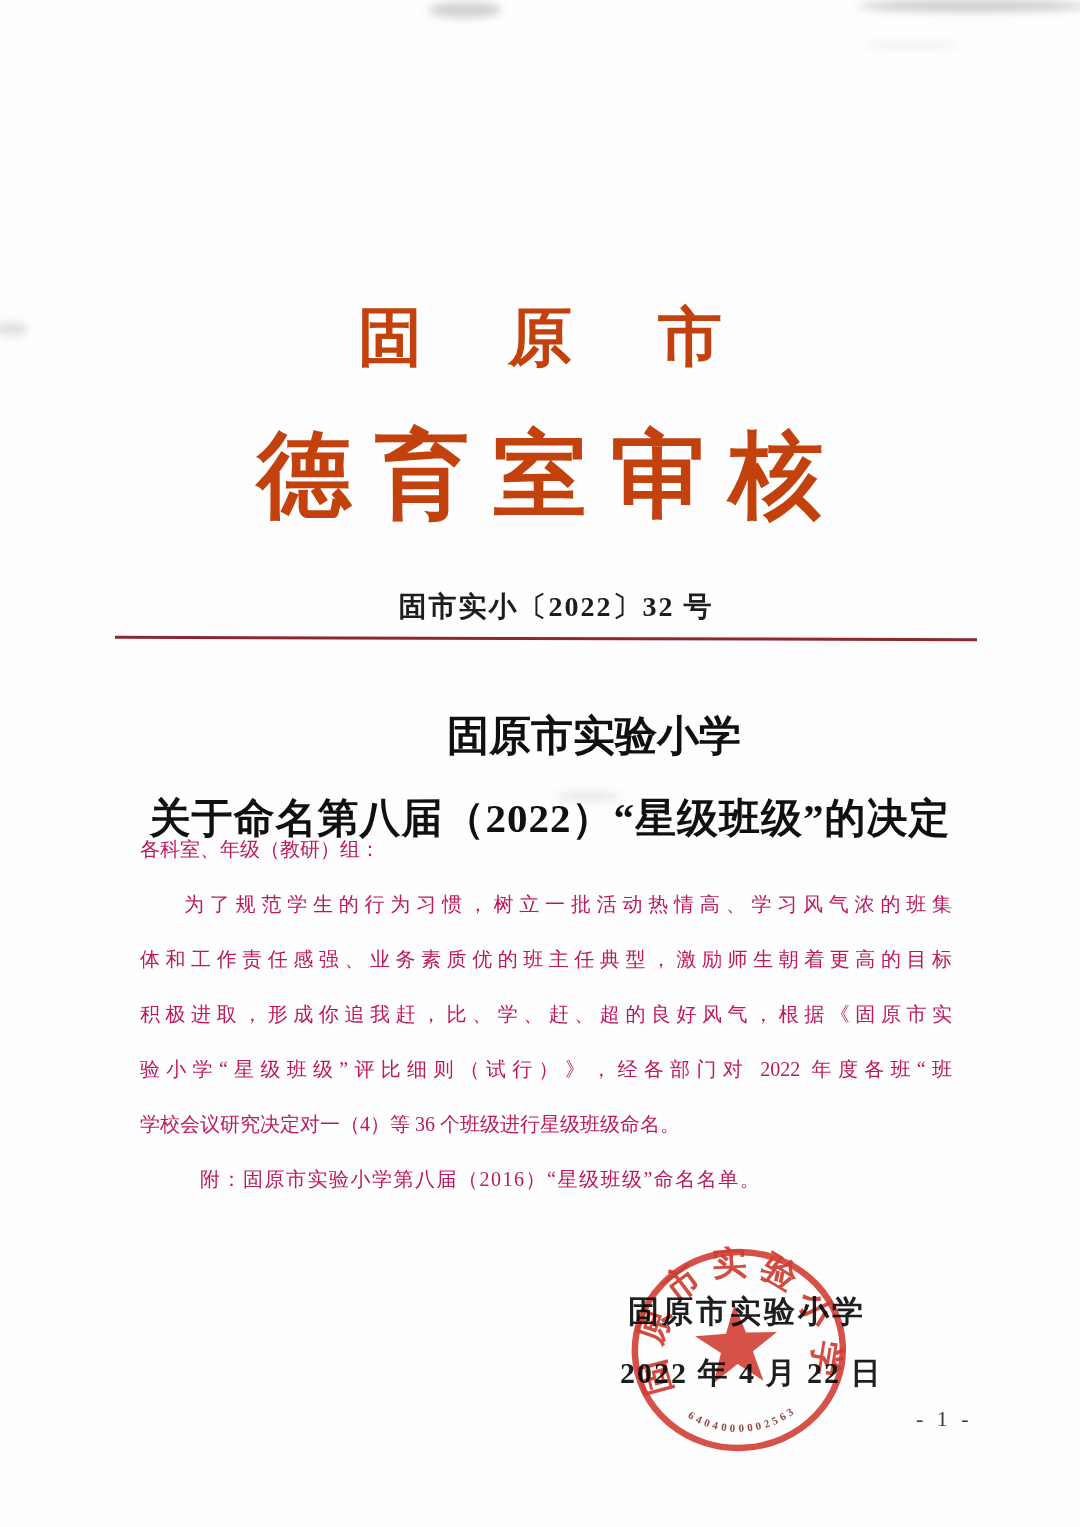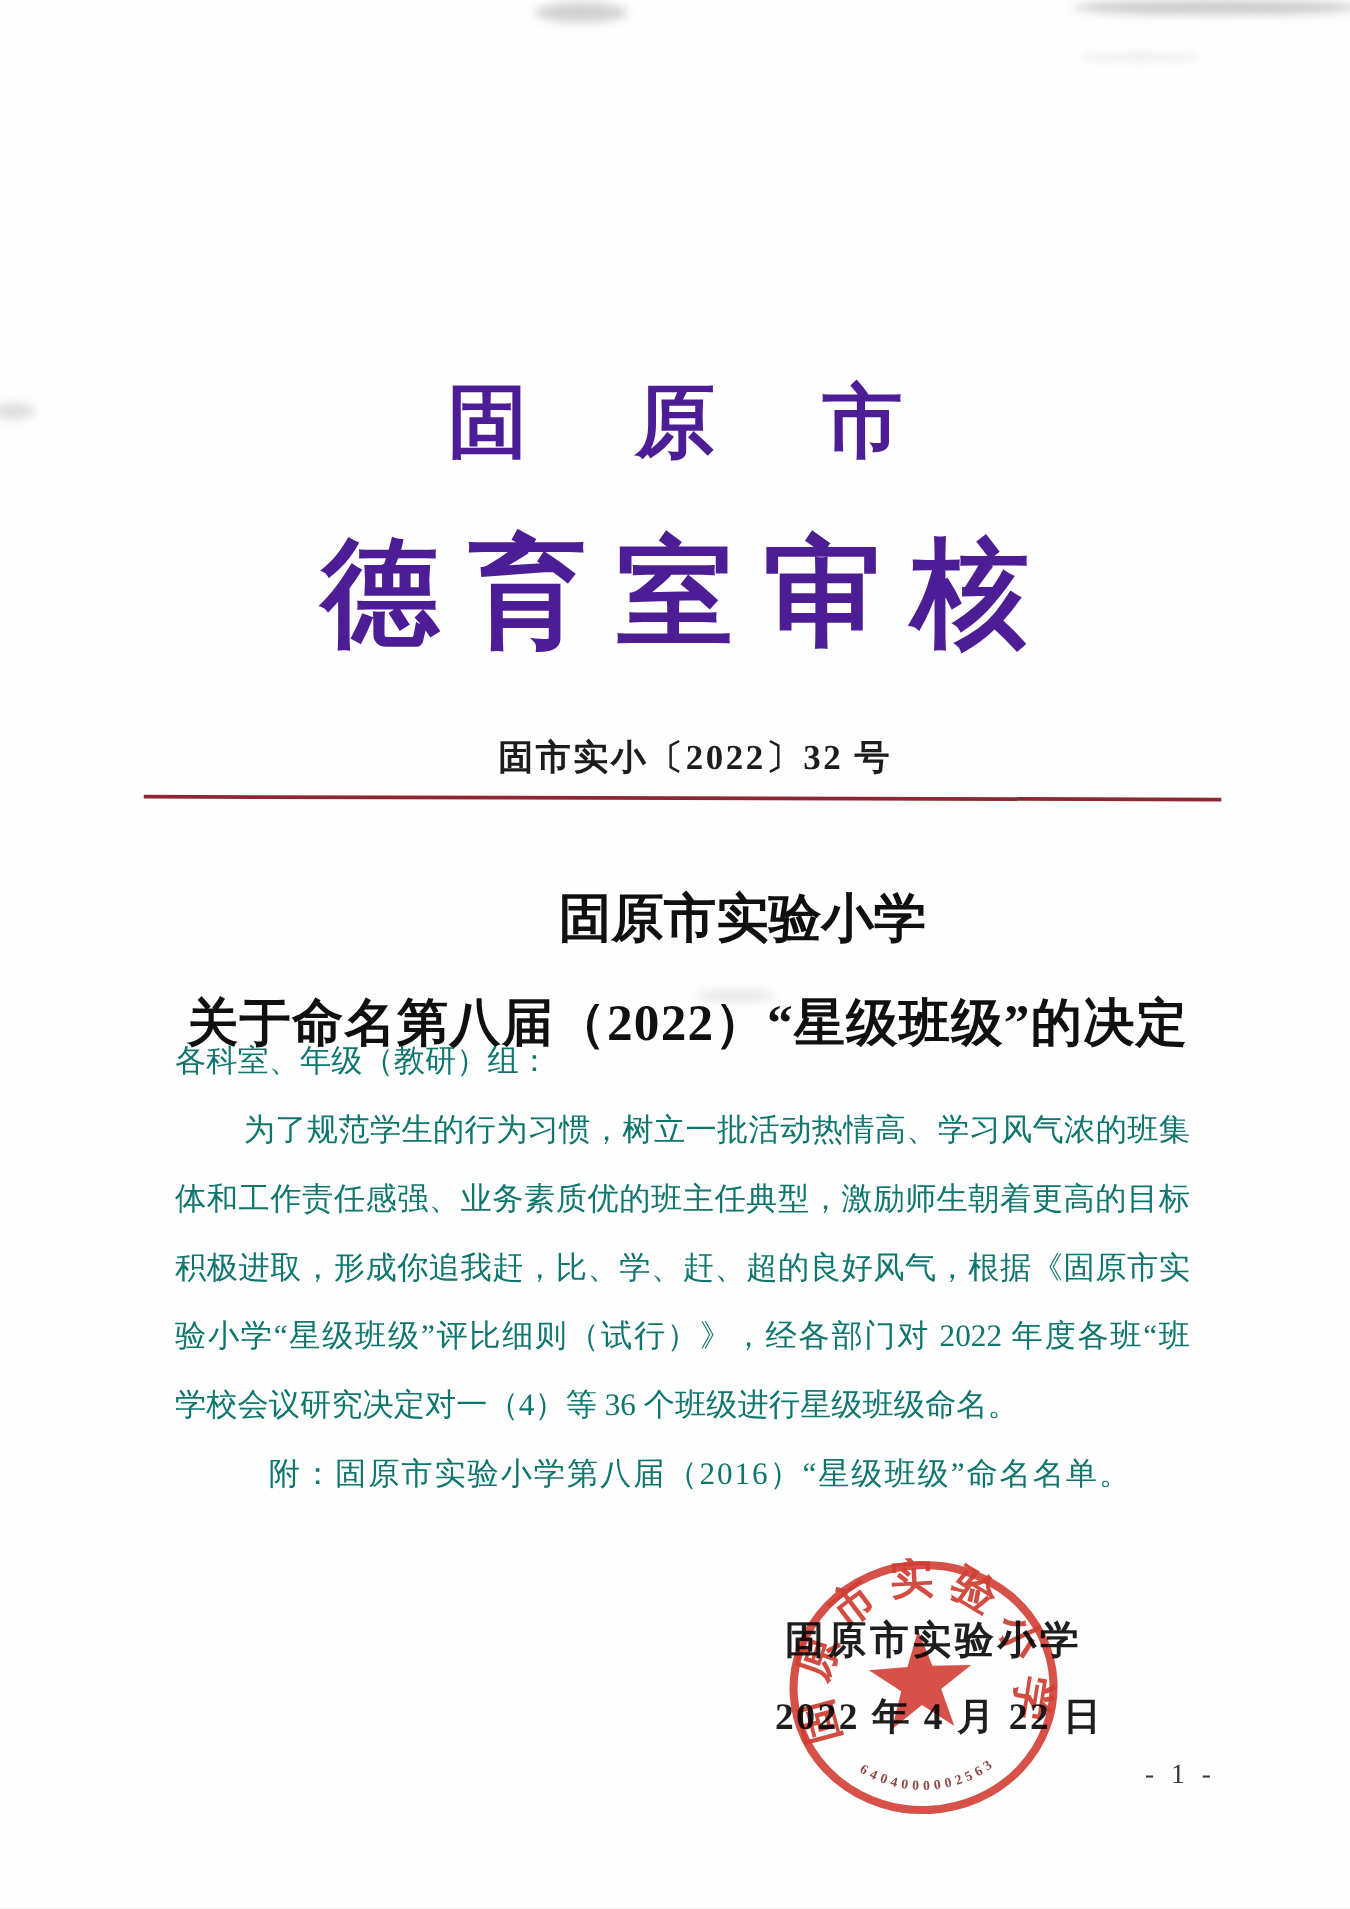--- a/index.html
+++ b/index.html
@@ -14,21 +14,21 @@
   }
   
   .artifact{position:absolute;background:#9a9a9a;border-radius:50%;filter:blur(4px);}
   .a1{left:428px;top:2px;width:74px;height:16px;opacity:.45;}
   .a2{left:858px;top:0px;width:230px;height:12px;opacity:.5;}
   .a3{left:862px;top:44px;width:100px;height:3px;opacity:.35;}
   .a4{left:-6px;top:322px;width:34px;height:14px;opacity:.30;}
   .a5{left:556px;top:792px;width:64px;height:9px;opacity:.25;}
 
   
-  .hdr{position:absolute;left:0;width:100%;text-align:center;color:#4c1d95;font-weight:bold;line-height:1;}
+  .hdr{position:absolute;left:0;width:100%;text-align:center;color:#c2410c;font-weight:bold;line-height:1;}
   .hdr1{top:306px;font-size:64px;}
   .hdr1 .ls{letter-spacing:86px;margin-right:-86px;}
   .hdr2{top:428px;font-size:94px;}
   .hdr2 .ls{letter-spacing:24px;margin-right:-24px;}
 
   .docnum{
     position:absolute;top:592px;left:0;width:100%;
     text-align:center;transform:translateX(16px);
     font-size:28px;font-weight:bold;color:#1d1d1d;letter-spacing:2px;line-height:1.1;
   }
@@ -38,21 +38,21 @@
     position:absolute;top:712px;left:0;width:100%;text-align:center;transform:translateX(54px);
     font-size:42px;font-weight:bold;color:#101010;line-height:1.15;
   }
   .title2{
     position:absolute;top:795px;left:0;width:100%;text-align:center;transform:translateX(10px);
     font-size:41px;font-weight:bold;color:#101010;line-height:1.15;letter-spacing:1px;
   }
 
   .body{
     position:absolute;top:822px;left:140px;width:812px;
-    font-size:25px;line-height:55px;color:#0f766e;
+    font-size:20px;line-height:55px;color:#be185d;
   }
   .body .line{min-height:55px;}
   .jfull{text-align:justify;text-align-last:justify;}
   .indent{text-indent:2.2em;}
   .attachment{text-indent:3em;letter-spacing:1.5px;}
 
   .signature{
     position:absolute;left:628px;top:1291px;
     font-size:31px;letter-spacing:3px;color:#1e1e1e;font-weight:bold;
   }

